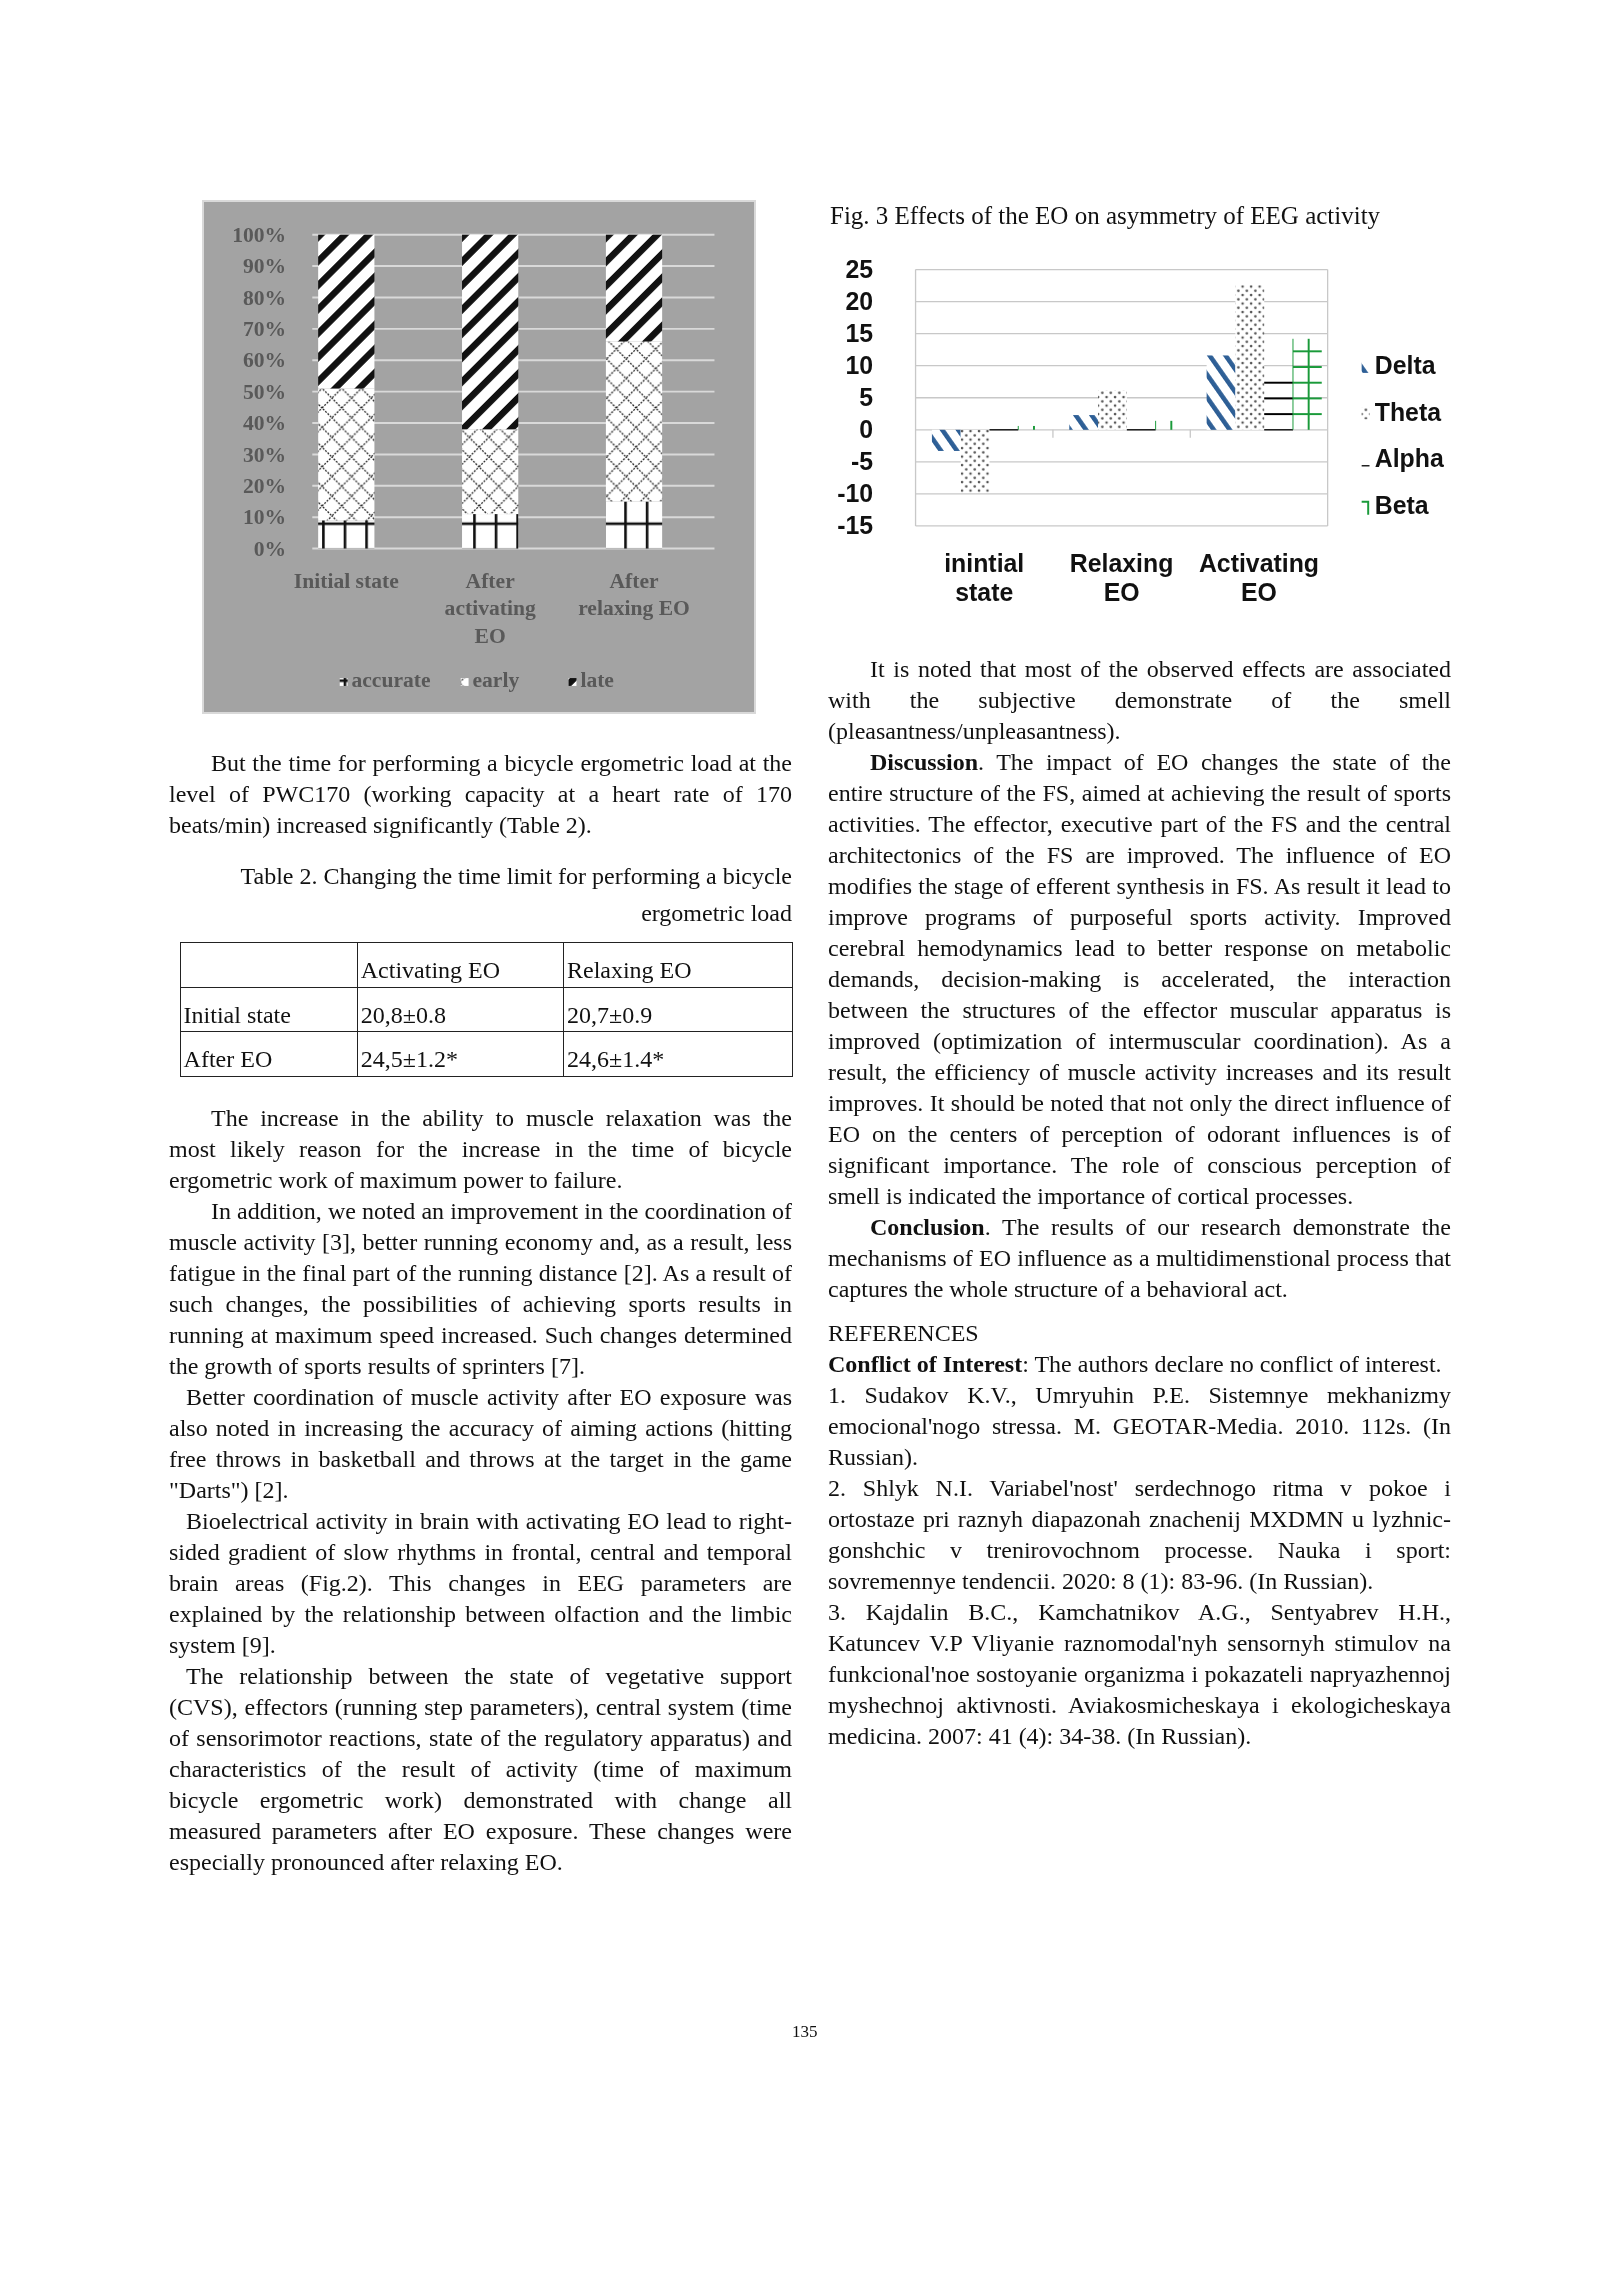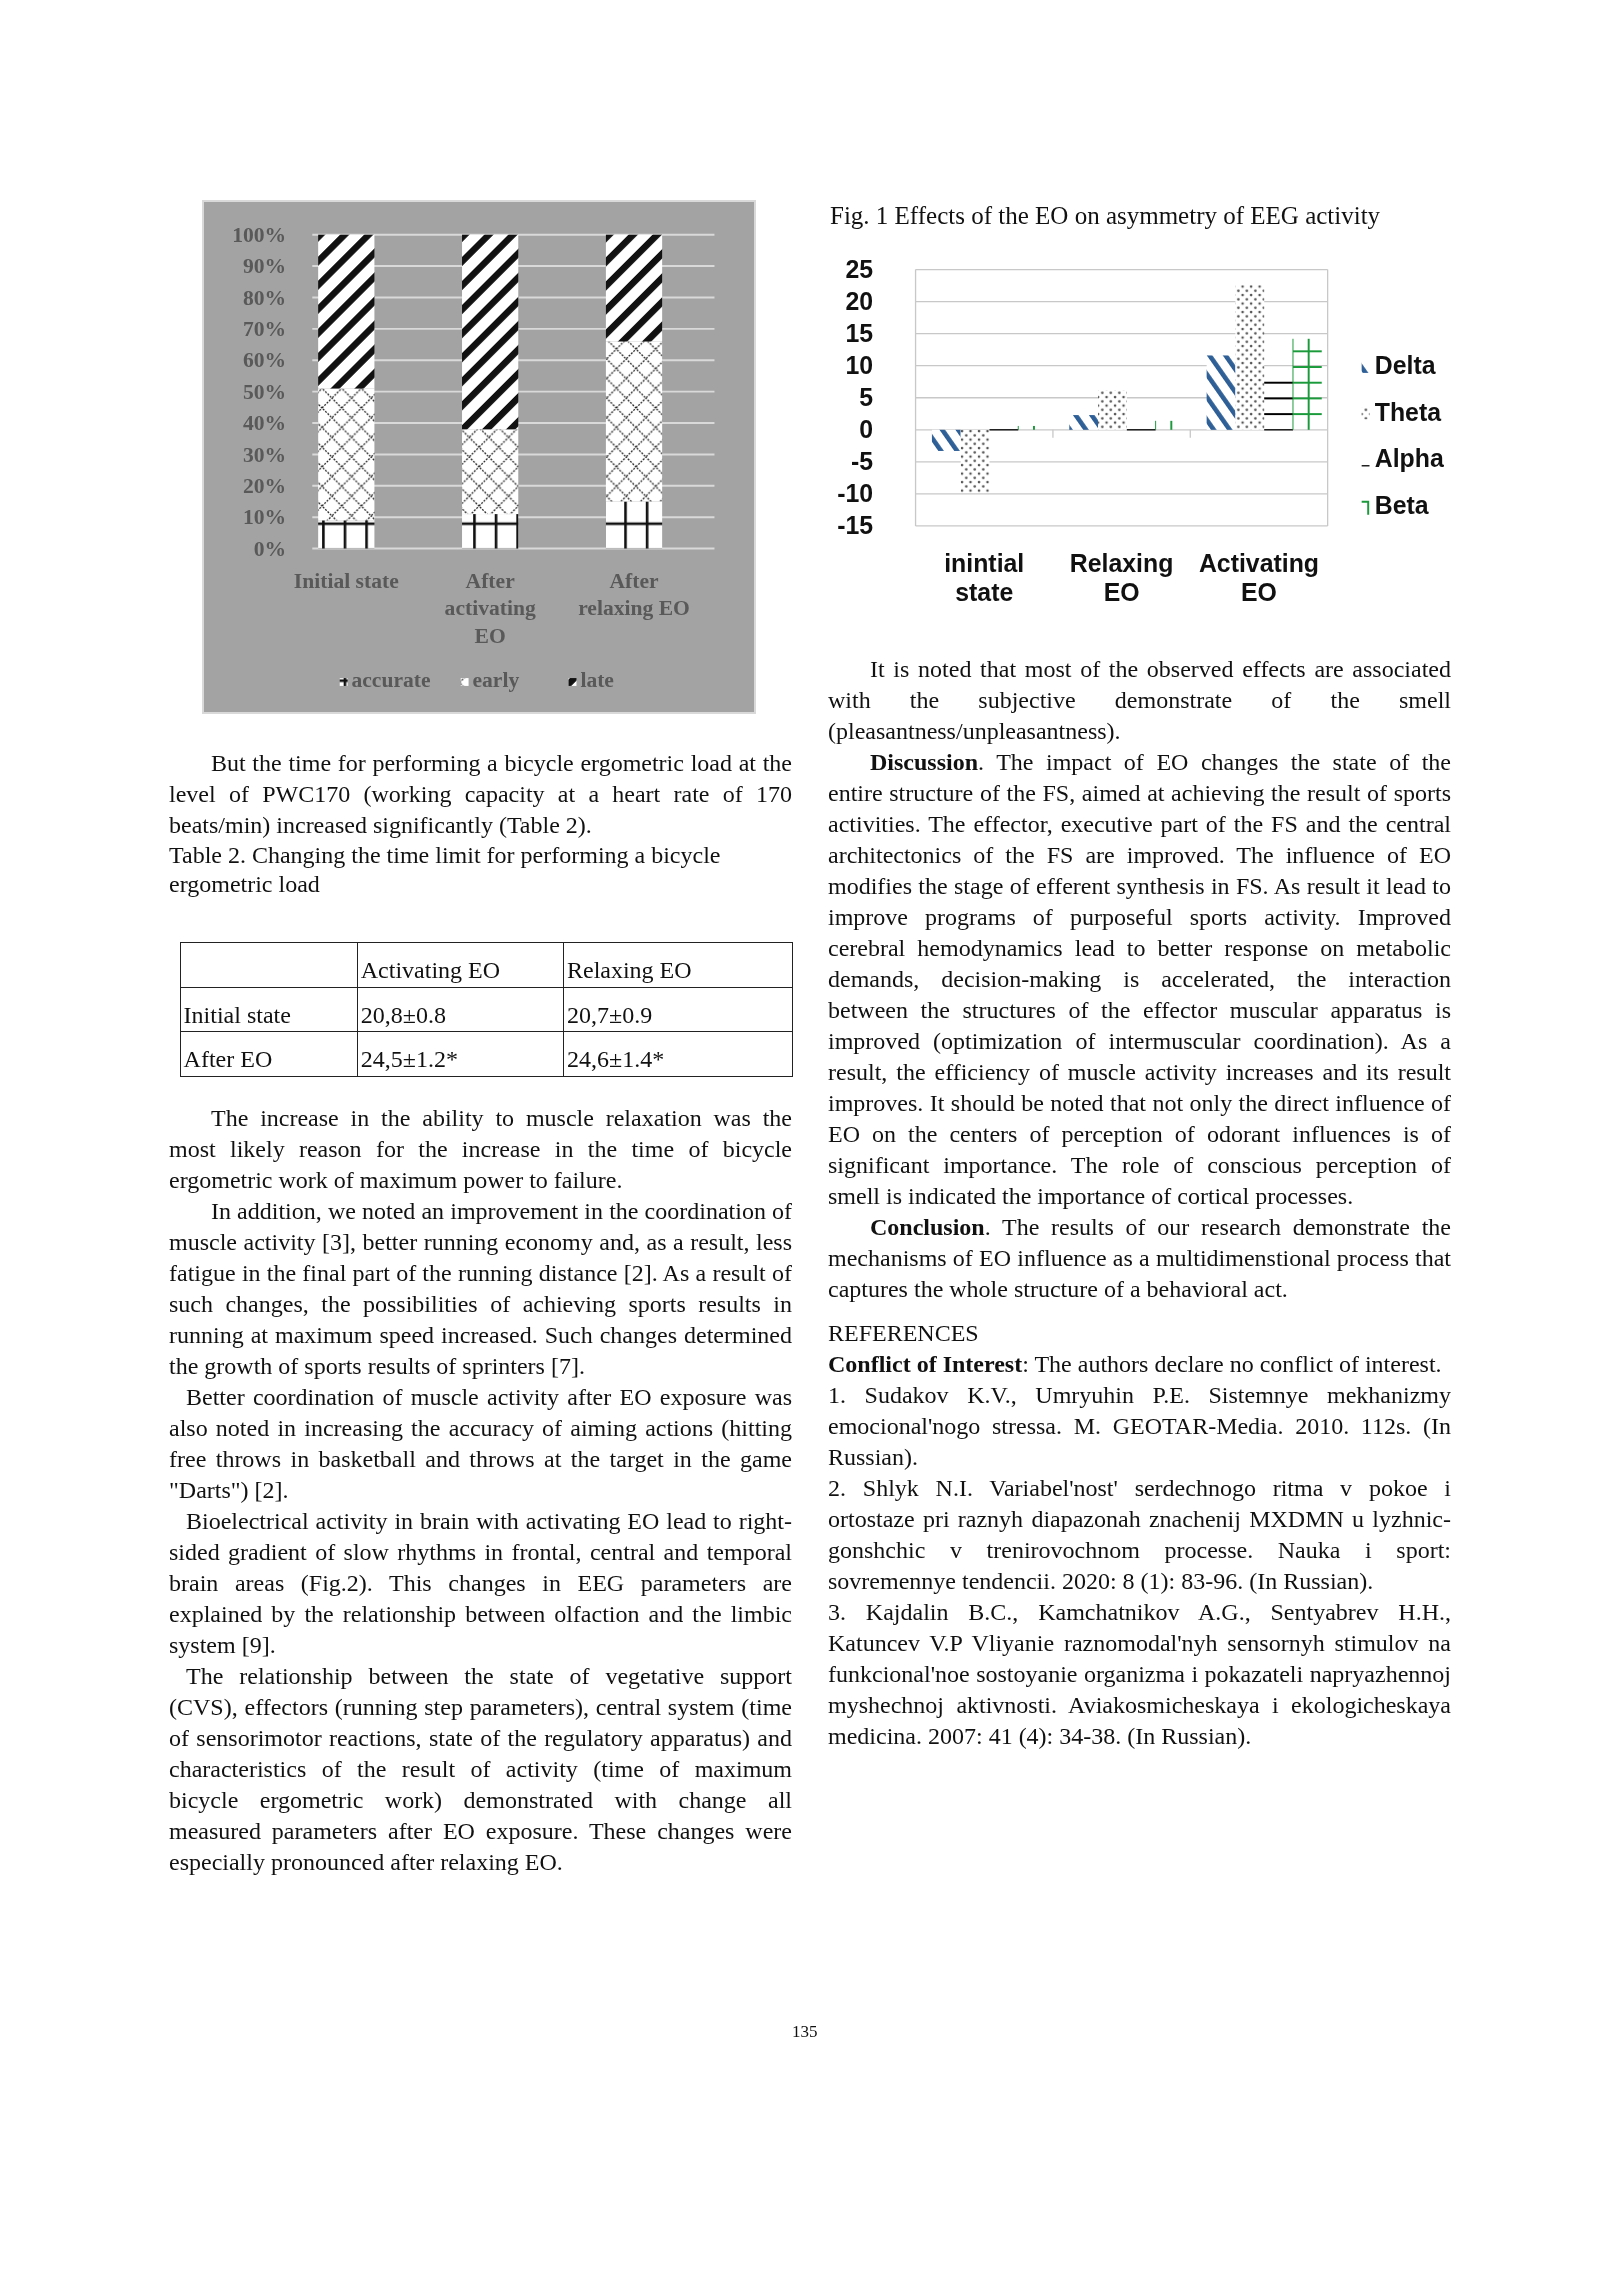--- a/index.html
+++ b/index.html
@@ -92,21 +92,21 @@
         <rect x="207" y="728" width="12" height="12" fill="url(#pAcc)"></rect>
         <text x="225" y="742" font-family="Liberation Serif, serif" font-weight="bold" font-size="33" fill="#595959">accurate</text>
         <rect x="392" y="728" width="12" height="12" fill="url(#pEarly)"></rect>
         <text x="410" y="742" font-family="Liberation Serif, serif" font-weight="bold" font-size="33" fill="#595959">early</text>
         <rect x="557" y="728" width="12" height="12" fill="url(#pLate)"></rect>
         <text x="575" y="742" font-family="Liberation Serif, serif" font-weight="bold" font-size="33" fill="#595959">late</text>
       </g>
   </svg>
 </div>
 
-<div id="fig2-caption">Fig. 1 Effects of the EO on asymmetry of EEG activity</div>
+<div id="fig2-caption">Fig. 3 Effects of the EO on asymmetry of EEG activity</div>
 <div id="chart2">
   <svg width="641" height="373" viewBox="0 0 980 570">
     <defs>
       <pattern id="pDelta" width="20" height="20" patternUnits="userSpaceOnUse" patternTransform="rotate(-35)">
         <rect width="20" height="20" fill="#fff"></rect>
         <rect x="0" y="0" width="7" height="20" fill="#2e5f96"></rect>
       </pattern>
       <pattern id="pTheta" width="13" height="13" patternUnits="userSpaceOnUse">
         <rect width="13" height="13" fill="#fff"></rect>
         <circle cx="3" cy="3" r="2" fill="#555"></circle>
@@ -192,21 +192,21 @@
         <line x1="822" x2="834" y1="342" y2="342" stroke="#000" stroke-width="2"></line>
         <text x="842" y="344" font-family="Liberation Sans, sans-serif" font-size="38" fill="#111">Alpha</text>
         <path d="M822 397 L832 397 L832 417" stroke="#1a9a3a" stroke-width="3" fill="none"></path>
         <text x="842" y="415" font-family="Liberation Sans, sans-serif" font-size="38" fill="#111">Beta</text>
       </g>
   </svg>
 </div>
 
 <div class="col" style="left:169px; top:748px; width:623px;">
   <p class="ind">But the time for performing a bicycle ergometric load at the level of PWC170 (working capacity at a heart rate of 170 beats/min) increased significantly (Table 2).</p>
-  <p style="text-align:left; line-height:29px;">Table 2. Changing the time limit for performing a bicycle ergometric load</p>
+  <p style="margin-top:17px; text-align:right; line-height:37px;">Table 2. Changing the time limit for performing a bicycle ergometric load</p>
 </div>
 
 <table id="table2">
   <tbody>
       <tr>
     <td class="c0"></td>
     <td class="c1">Activating EO</td>
     <td class="c2">Relaxing EO</td>
   </tr>
   <tr>

